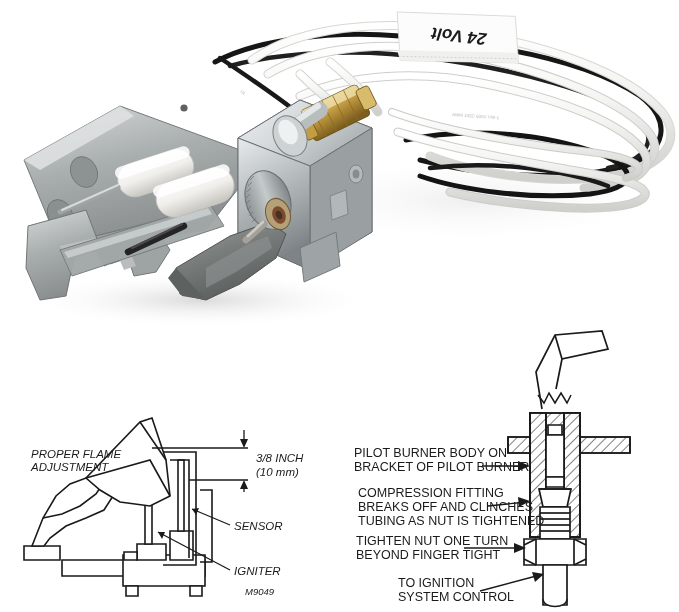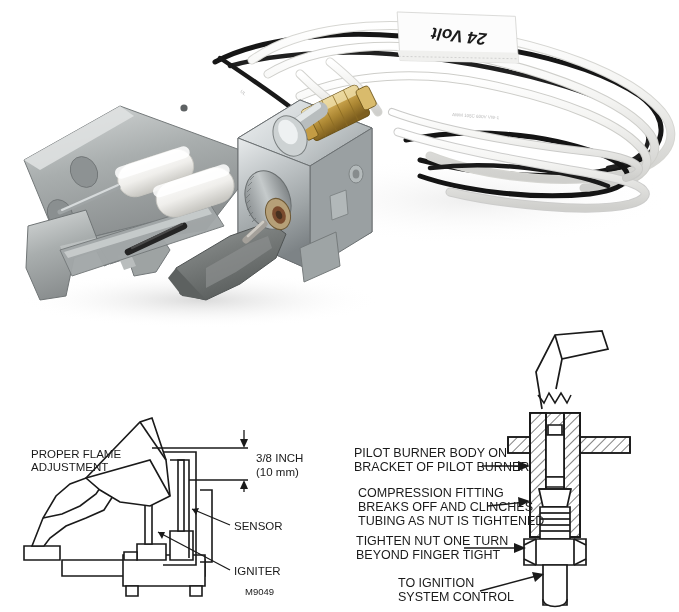--- a/index.html
+++ b/index.html
@@ -8,21 +8,21 @@
        font-family:"Liberation Sans","DejaVu Sans",sans-serif;background:#ffffff;}
 
   #page{position:absolute;left:0;top:0;width:679px;height:612px;background:#ffffff;}
 
   
   #photo{position:absolute;left:0;top:0;width:679px;height:330px;
          background:#ffffff;overflow:hidden;}
   #photo svg{position:absolute;left:0;top:0;}
 
   
-  #diag-left{position:absolute;left:0;top:400px;width:345px;height:212px;}
+  #diag-left{position:absolute;left:0;top:400px;width:345px;height:212px;font-style:italic;}
   #diag-right{position:absolute;left:340px;top:317px;width:339px;height:302px;}
   #diag-left svg, #diag-right svg{position:absolute;left:0;top:0;}
 
   .lbl{font-family:"Liberation Sans","DejaVu Sans",sans-serif;fill:#1a1a1a;}
 </style>
 </head>
 <body>
 
 <div id="page">
 

